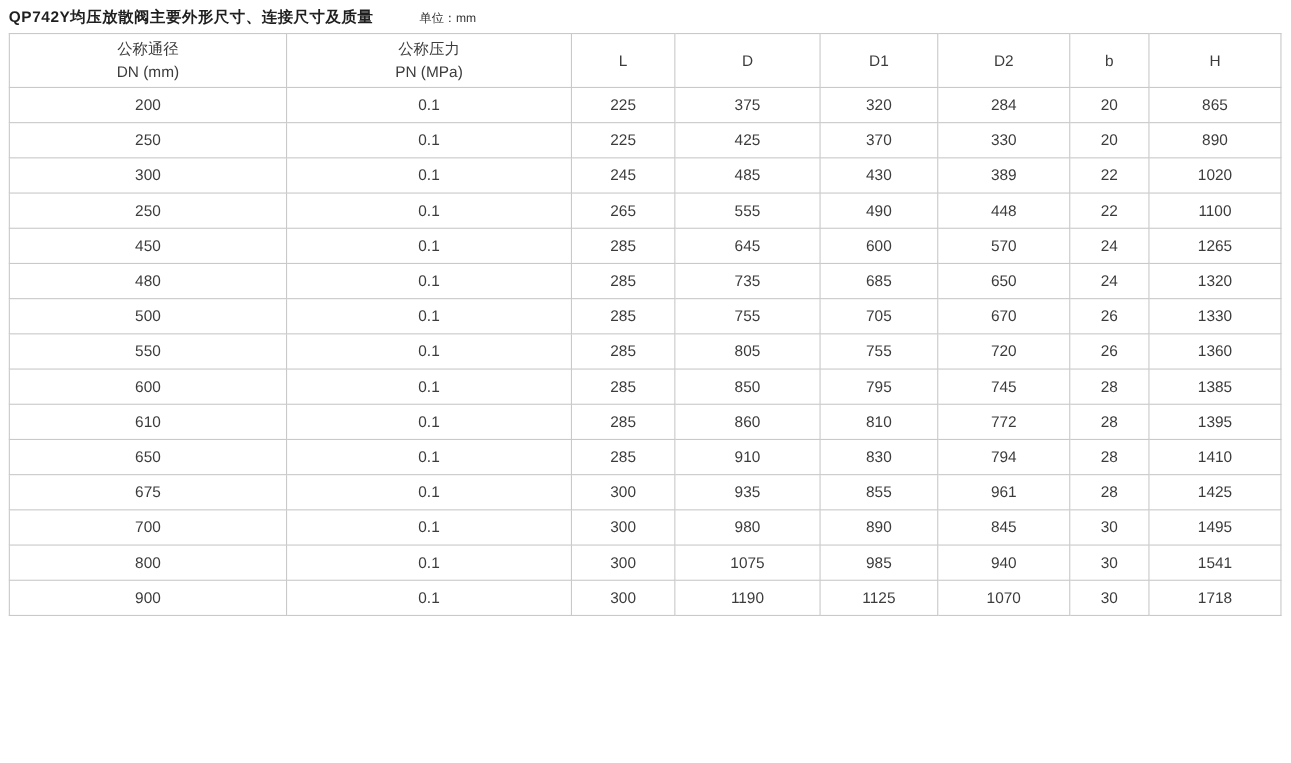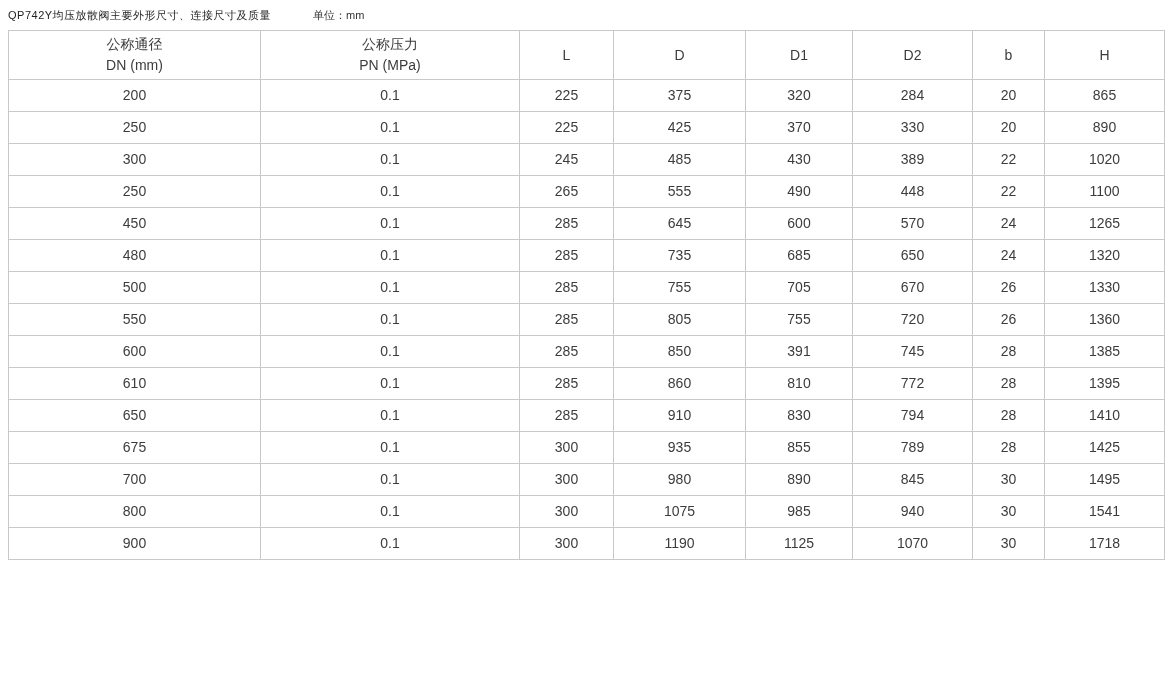--- a/index.html
+++ b/index.html
@@ -17,22 +17,22 @@
     overflow: hidden;
   }
   .title-bar {
     display: flex;
     align-items: baseline;
     height: 23px;
     line-height: 23px;
     white-space: nowrap;
   }
   .title {
-    font-size: 11px;
-    font-weight: normal;
+    font-size: 14px;
+    font-weight: bold;
     color: #1f1f1f;
     letter-spacing: 0.5px;
   }
   .unit {
     font-size: 11px;
     color: #333333;
     margin-left: 42px;
   }
   table.dims {
     border-collapse: collapse;
@@ -178,21 +178,21 @@
           <td>755</td>
           <td>720</td>
           <td>26</td>
           <td>1360</td>
         </tr>
         <tr>
           <td>600</td>
           <td>0.1</td>
           <td>285</td>
           <td>850</td>
-          <td>391</td>
+          <td>795</td>
           <td>745</td>
           <td>28</td>
           <td>1385</td>
         </tr>
         <tr>
           <td>610</td>
           <td>0.1</td>
           <td>285</td>
           <td>860</td>
           <td>810</td>
@@ -209,21 +209,21 @@
           <td>794</td>
           <td>28</td>
           <td>1410</td>
         </tr>
         <tr>
           <td>675</td>
           <td>0.1</td>
           <td>300</td>
           <td>935</td>
           <td>855</td>
-          <td>789</td>
+          <td>961</td>
           <td>28</td>
           <td>1425</td>
         </tr>
         <tr>
           <td>700</td>
           <td>0.1</td>
           <td>300</td>
           <td>980</td>
           <td>890</td>
           <td>845</td>

